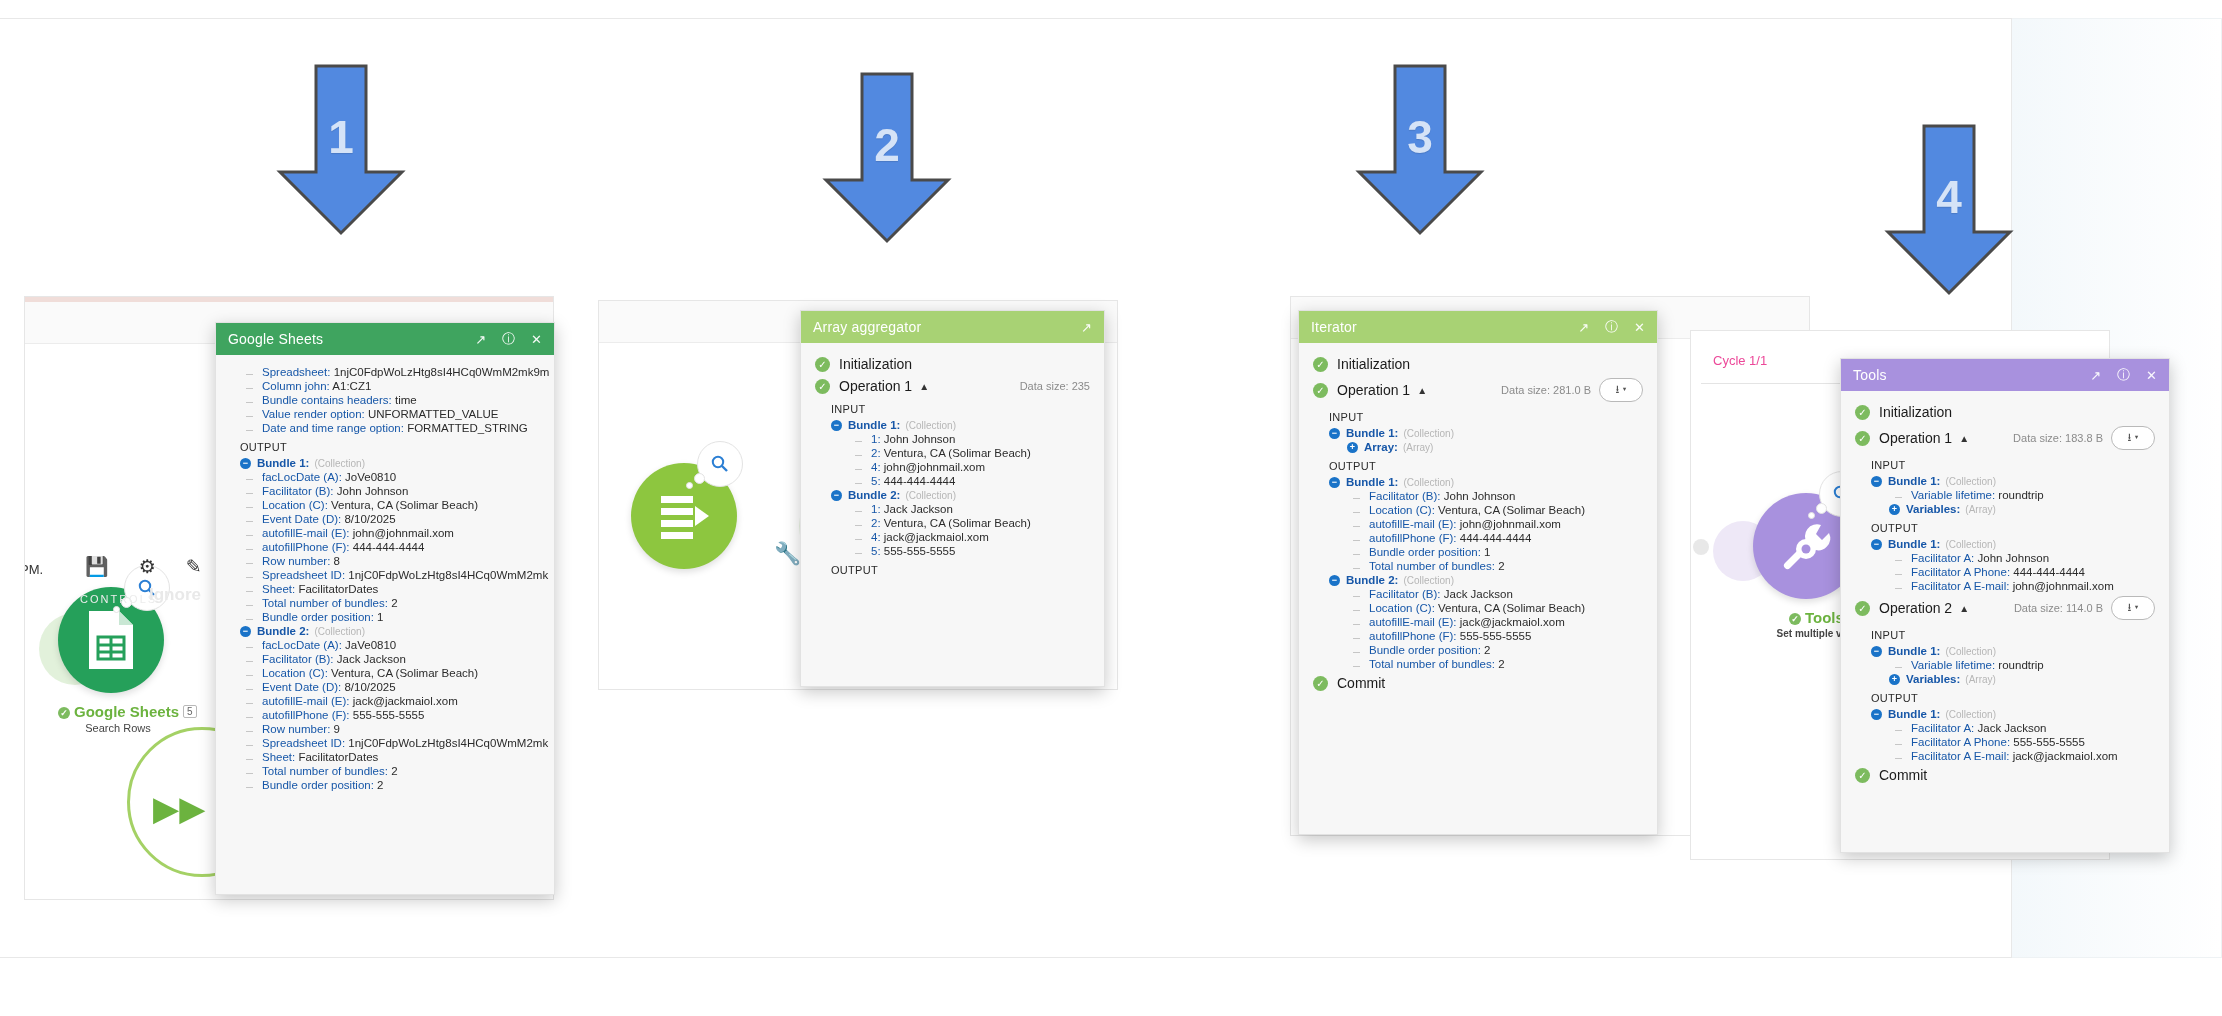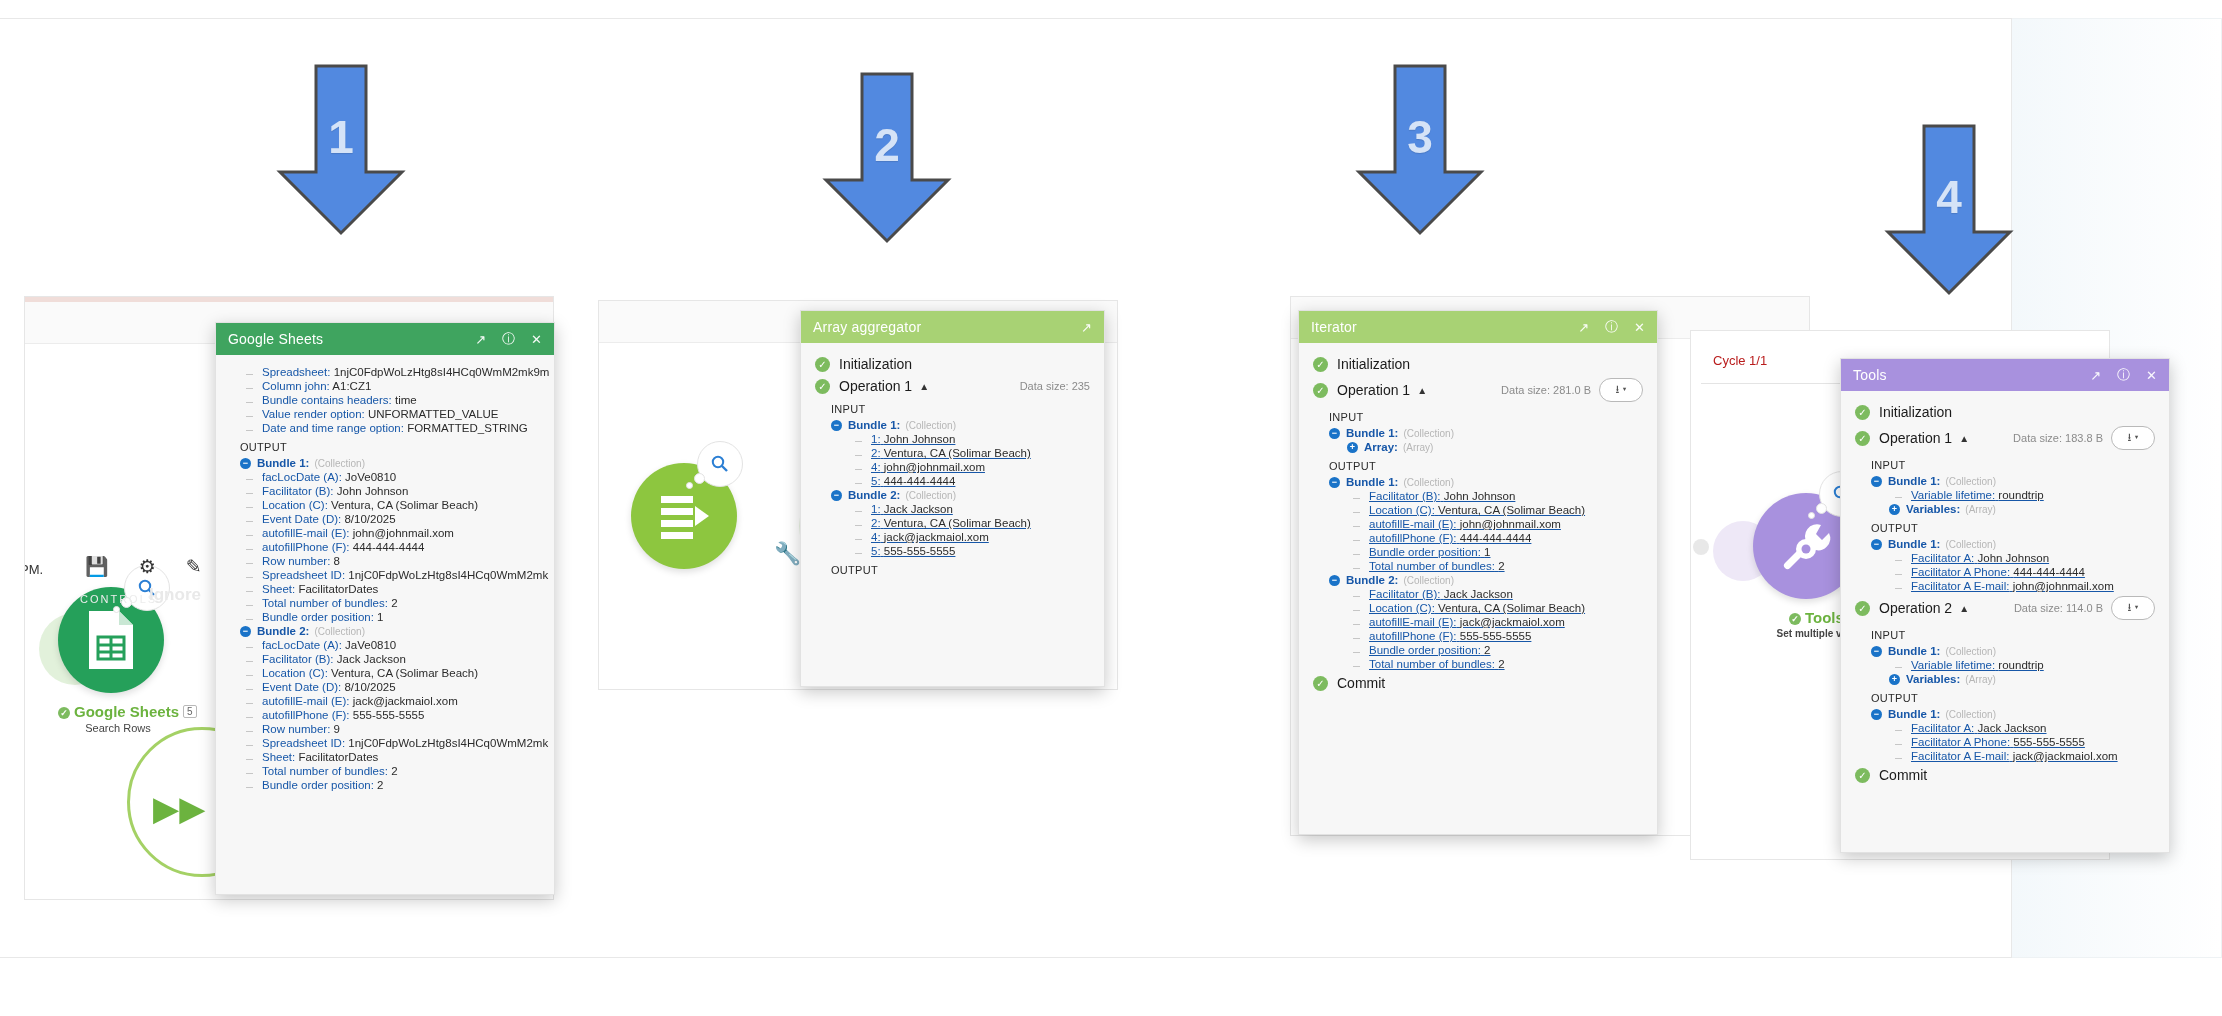--- a/index.html
+++ b/index.html
@@ -57,21 +57,21 @@
   .mod-name{ margin-top:10px; font-size:15px; font-weight:bold; white-space:nowrap;}
   .mod-sub{ font-size:11px; color:#444; margin-top:2px; white-space:nowrap;}
   .mod-badge{
     display:inline-block; border:1px solid #b9b9b9; color:#666;
     font-size:10px; font-weight:normal; padding:0 3px; border-radius:2px;
     margin-left:4px; vertical-align:2px; background:#fff;
   }
   .check-mini{ display:inline-block; width:12px;height:12px;border-radius:50%;
     background:#7dbb5f; color:#fff; font-size:9px; line-height:12px; margin-right:4px; vertical-align:1px;}
   .ghost-circle{ position:absolute; border-radius:50%; opacity:.45; }
-  .cycle-label{ position:absolute; font-size:13px; color:#b91c1c; }
+  .cycle-label{ position:absolute; font-size:13px; color:#ec4899; }
   .cycle-rule{ position:absolute; height:1px; background:#e4e4e4; }
 
   .iter-ring{ position:absolute; border:3px solid #8dc63f; border-radius:50%; opacity:.8;}
   .ff-arrow{ position:absolute; color:#6cb33f; font-size:34px; line-height:1; }
 
   .ctrl-row{ position:absolute; display:flex; align-items:center; gap:30px; color:#333; }
   .ctrl-row .ci{ font-size:19px; }
   .ctrl-label{ position:absolute; font-size:11px; color:#ececec; letter-spacing:2px;}
   .ignore-txt{ position:absolute; color:#e9e9e9; font-size:17px; font-weight:bold;}
   .time-txt{ position:absolute; font-size:13px; color:#333; }
@@ -113,21 +113,21 @@
     font-size:9px;line-height:10px;text-align:center;margin-right:6px;flex:0 0 auto; font-weight:bold;
   }
   .bundle .bname{ color:#1757a8; font-weight:bold; }
   .bundle .btype{ color:#b6b6b6; margin-left:5px; font-size:10px;}
   .leaf{
     font-size:11.5px; padding:1px 0 1px 22px; position:relative;
     color:#1757a8; white-space:nowrap; overflow:hidden;
   }
   .leaf:before{ content:""; position:absolute; left:6px; top:9px; width:7px; height:1px; background:#c6c6c6;}
   .leaf .v{ color:#2b2b2b; }
-  .leaf.deep{ padding-left:40px;text-decoration:underline; }
+  .leaf.deep{ padding-left:40px; }
   .leaf.deep:before{ left:24px; }
   .subgroup{ padding-left:18px; }
   .commit-line{ padding-top:4px; }
 </style>
 </head>
 <body>
 
 <div id="stage">
 
   <div class="canvas-frame"></div>

